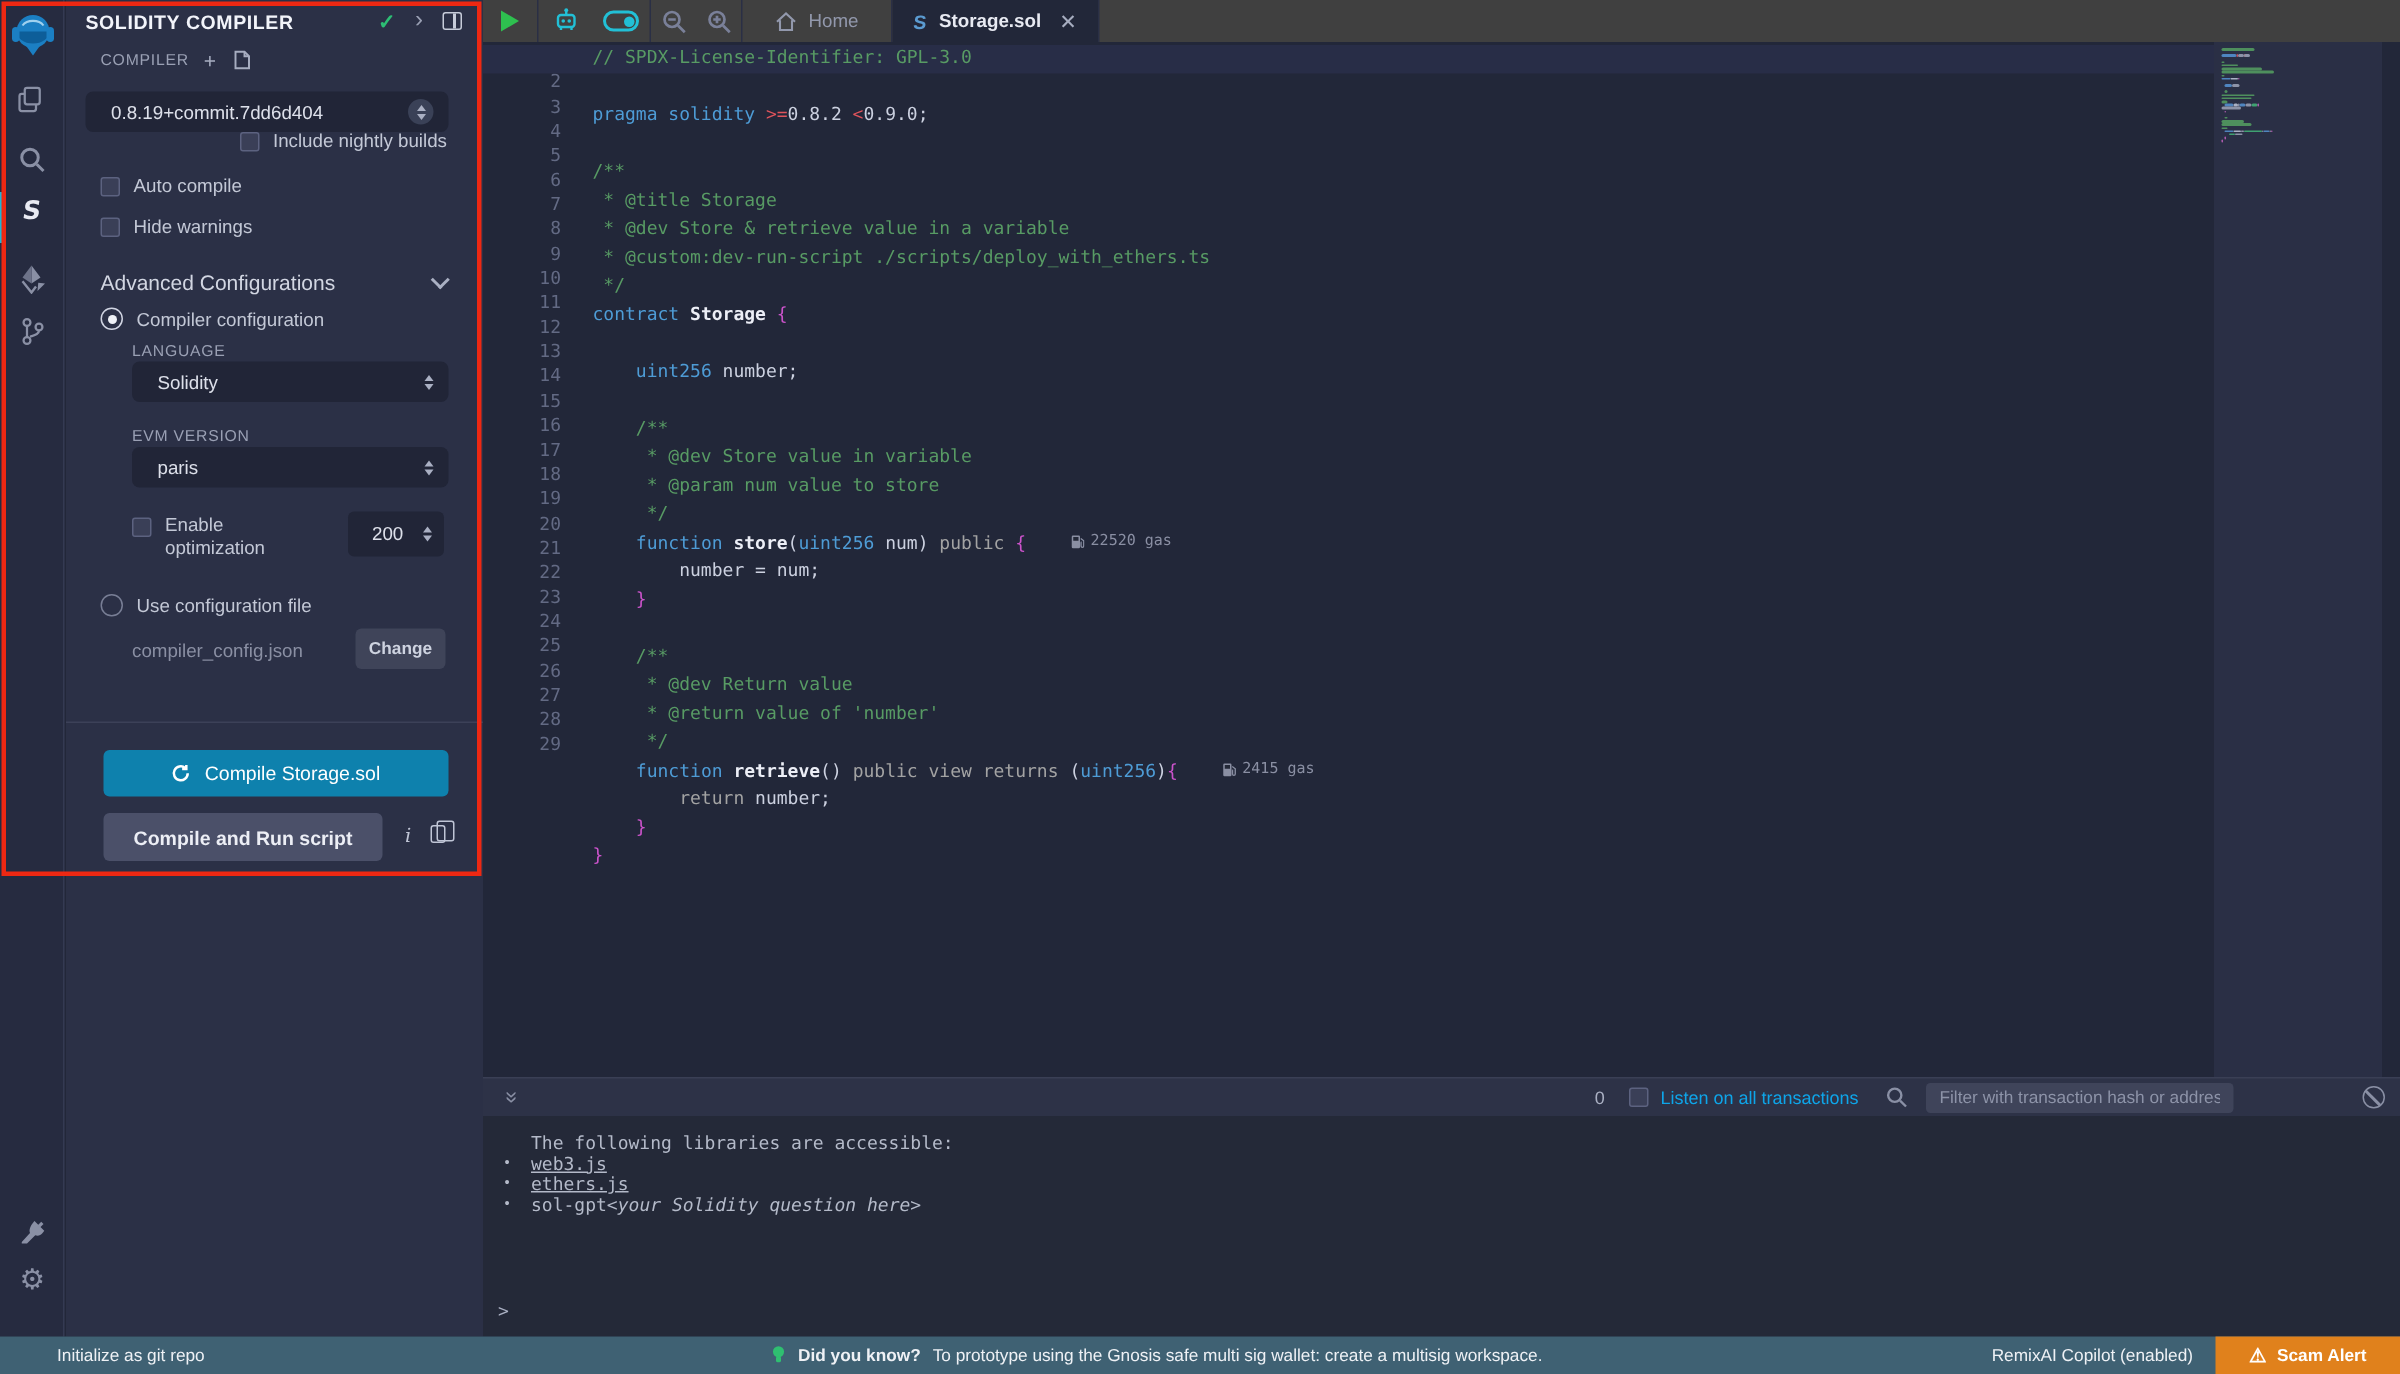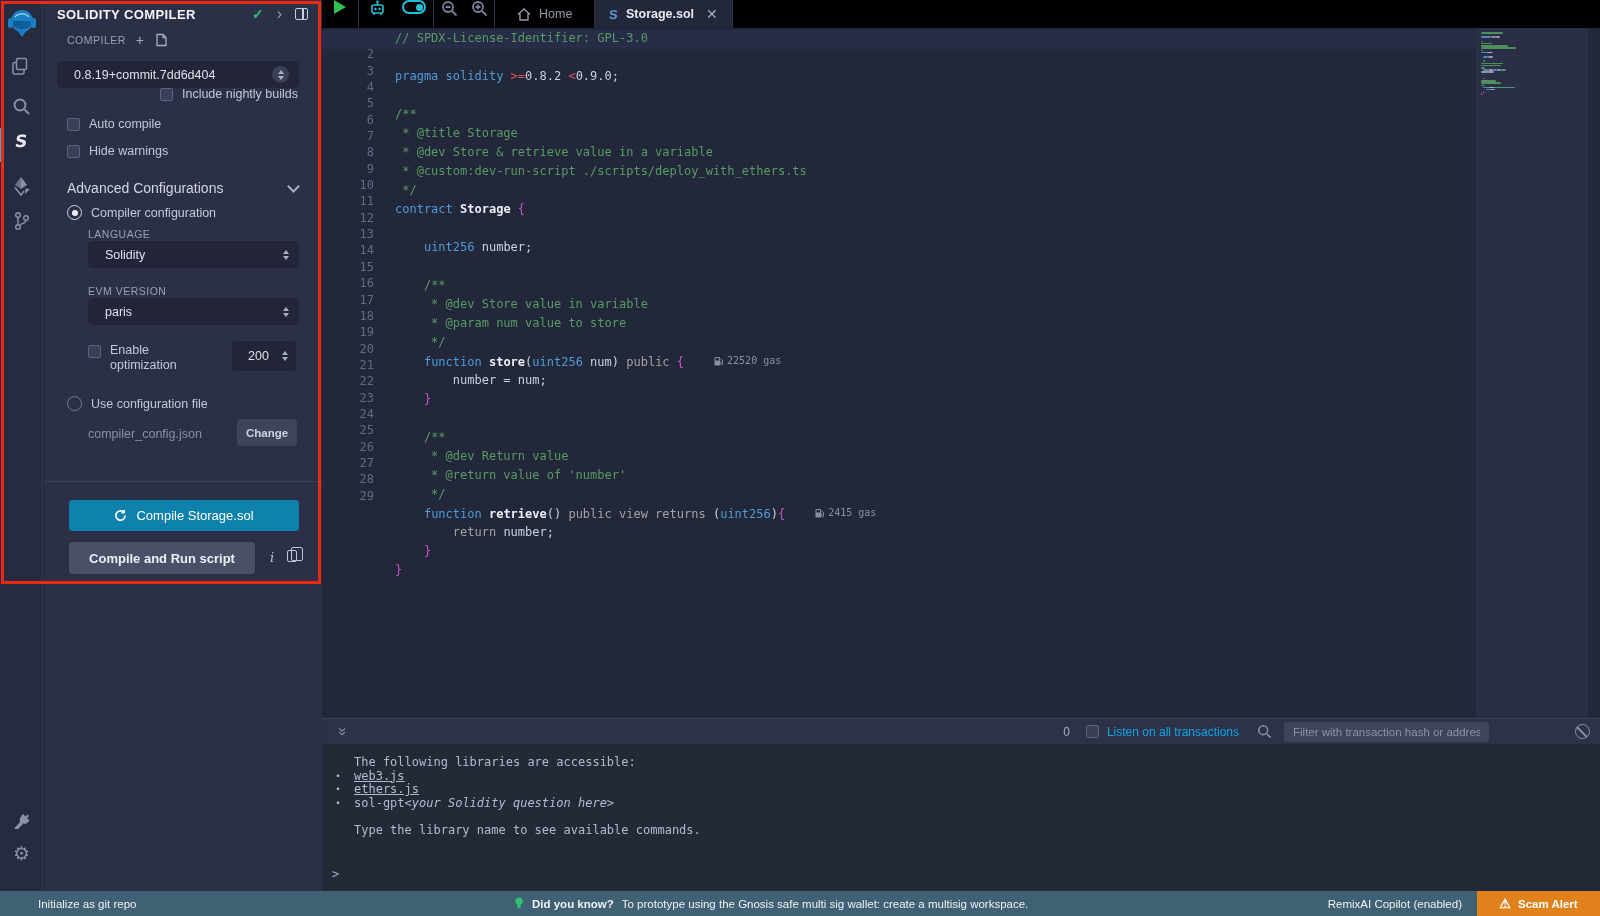--- a/index.html
+++ b/index.html
@@ -47,21 +47,21 @@
   .btn-change { position:absolute; left:193px; top:419px; width:60px; height:27px; background:#3f4459; border:none; border-radius:4px; color:#ced3e0; font-size:11.5px; font-weight:bold; font-family:inherit; }
   .sp-divider { position:absolute; left:0; top:481px; width:100%; border-top:1px solid #3c4158; }
   .btn-compile { position:absolute; left:25px; top:500px; width:230px; height:31px; background:#0e81ad; border:none; border-radius:4px; color:#fff; font-size:13px; font-family:inherit; display:flex; align-items:center; justify-content:center; gap:9px; }
   .btn-run { position:absolute; left:25px; top:542px; width:186px; height:32px; background:#4b5069; border:none; border-radius:4px; color:#eceef5; font-size:13px; font-weight:bold; font-family:inherit; }
   .info-glyph { position:absolute; left:226px; top:550px; font-size:13px; color:#c0c5d6; font-family:"DejaVu Serif",serif; font-style:italic; }
   .copy-icon { position:absolute; left:243px; top:550px; width:10px; height:12px; border:1.3px solid #c0c5d6; border-radius:2px; }
   .copy-icon::after { content:""; position:absolute; left:2.5px; top:-4.5px; width:10px; height:12px; border:1.3px solid #c0c5d6; border-radius:2px; }
   
   .red-rect { position:absolute; left:1px; top:1px; width:320px; height:583px; border:3.5px solid #ee2812; z-index:10; pointer-events:none; }
   
-  .topbar { position:absolute; left:322px; top:0; width:1278px; height:28px; background:#000000; display:flex; align-items:flex-start; z-index:2; }
+  .topbar { position:absolute; left:322px; top:0; width:1278px; height:28px; background:#404040; display:flex; align-items:center; z-index:2; }
   .tb-sep { width:1px; height:28px; background:#2a2f45; }
   .tb-item { display:flex; align-items:center; justify-content:center; }
   .play-tri { width:0; height:0; border-top:7px solid transparent; border-bottom:7px solid transparent; border-left:12px solid #2ec04f; }
   .toggle { width:24px; height:14px; border:2px solid #22c0d6; border-radius:8px; position:relative; }
   .toggle::after { content:""; position:absolute; right:1.5px; top:1.5px; width:7px; height:7px; border-radius:50%; background:#22c0d6; }
   .home-tab { display:flex; align-items:center; gap:8px; padding:0 22px; height:28px; color:#9298ac; font-size:12.5px; }
   .file-tab { display:flex; align-items:center; gap:8px; padding:0 14px; height:28px; background:#222739; color:#e8eaf2; font-size:12.5px; font-weight:bold; }
   .tab-s { color:#5b9bd1; font-weight:800; font-size:13px; transform:skewX(-6deg); }
   .tab-close { color:#a7adc0; font-size:14px; font-weight:normal; margin-left:4px; }
   
@@ -519,24 +519,20 @@
           <div class="term-line">
             <span class="bullet">•</span>
             <span class="term-link">ethers.js</span>
           </div>
           <div class="term-line">
             <span class="bullet">•</span>
             <span>sol-gpt </span>
             <em>&lt;your Solidity question here&gt;</em>
           </div>
           <div class="term-line spacer"></div>
-          <div class="term-line">
-            <span class="pad"></span>
-            <span>Type the library name to see available commands.</span>
-          </div>
         </div>
       <div class="term-prompt">&gt;</div>
     </div>
   </div>
 
   <div class="statusbar">
     <span class="sb-left">Initialize as git repo</span>
     <span class="sb-tip">
       <svg class="bulb" viewBox="0 0 10 14">
         <circle cx="5" cy="4.5" r="4" fill="#2fbf71"></circle>

